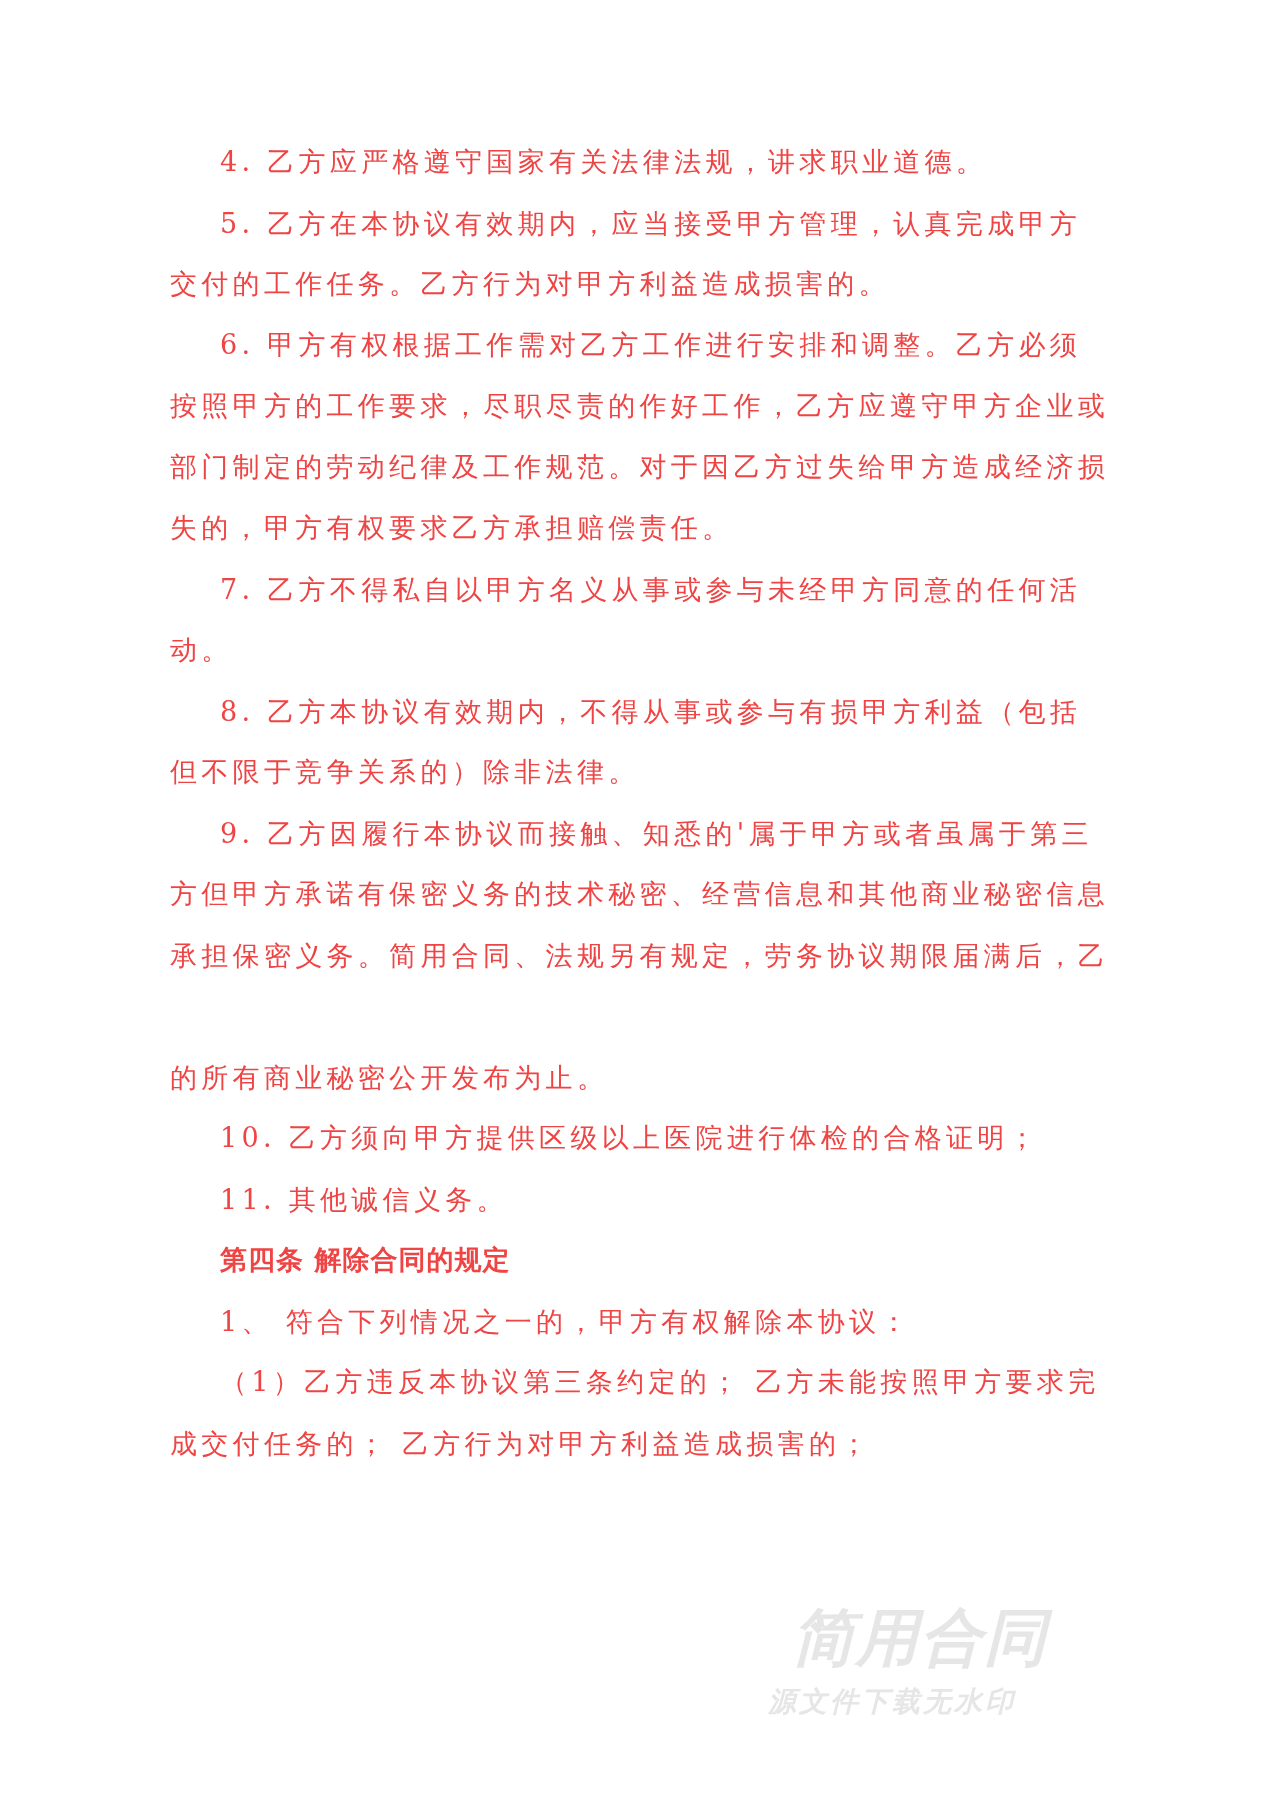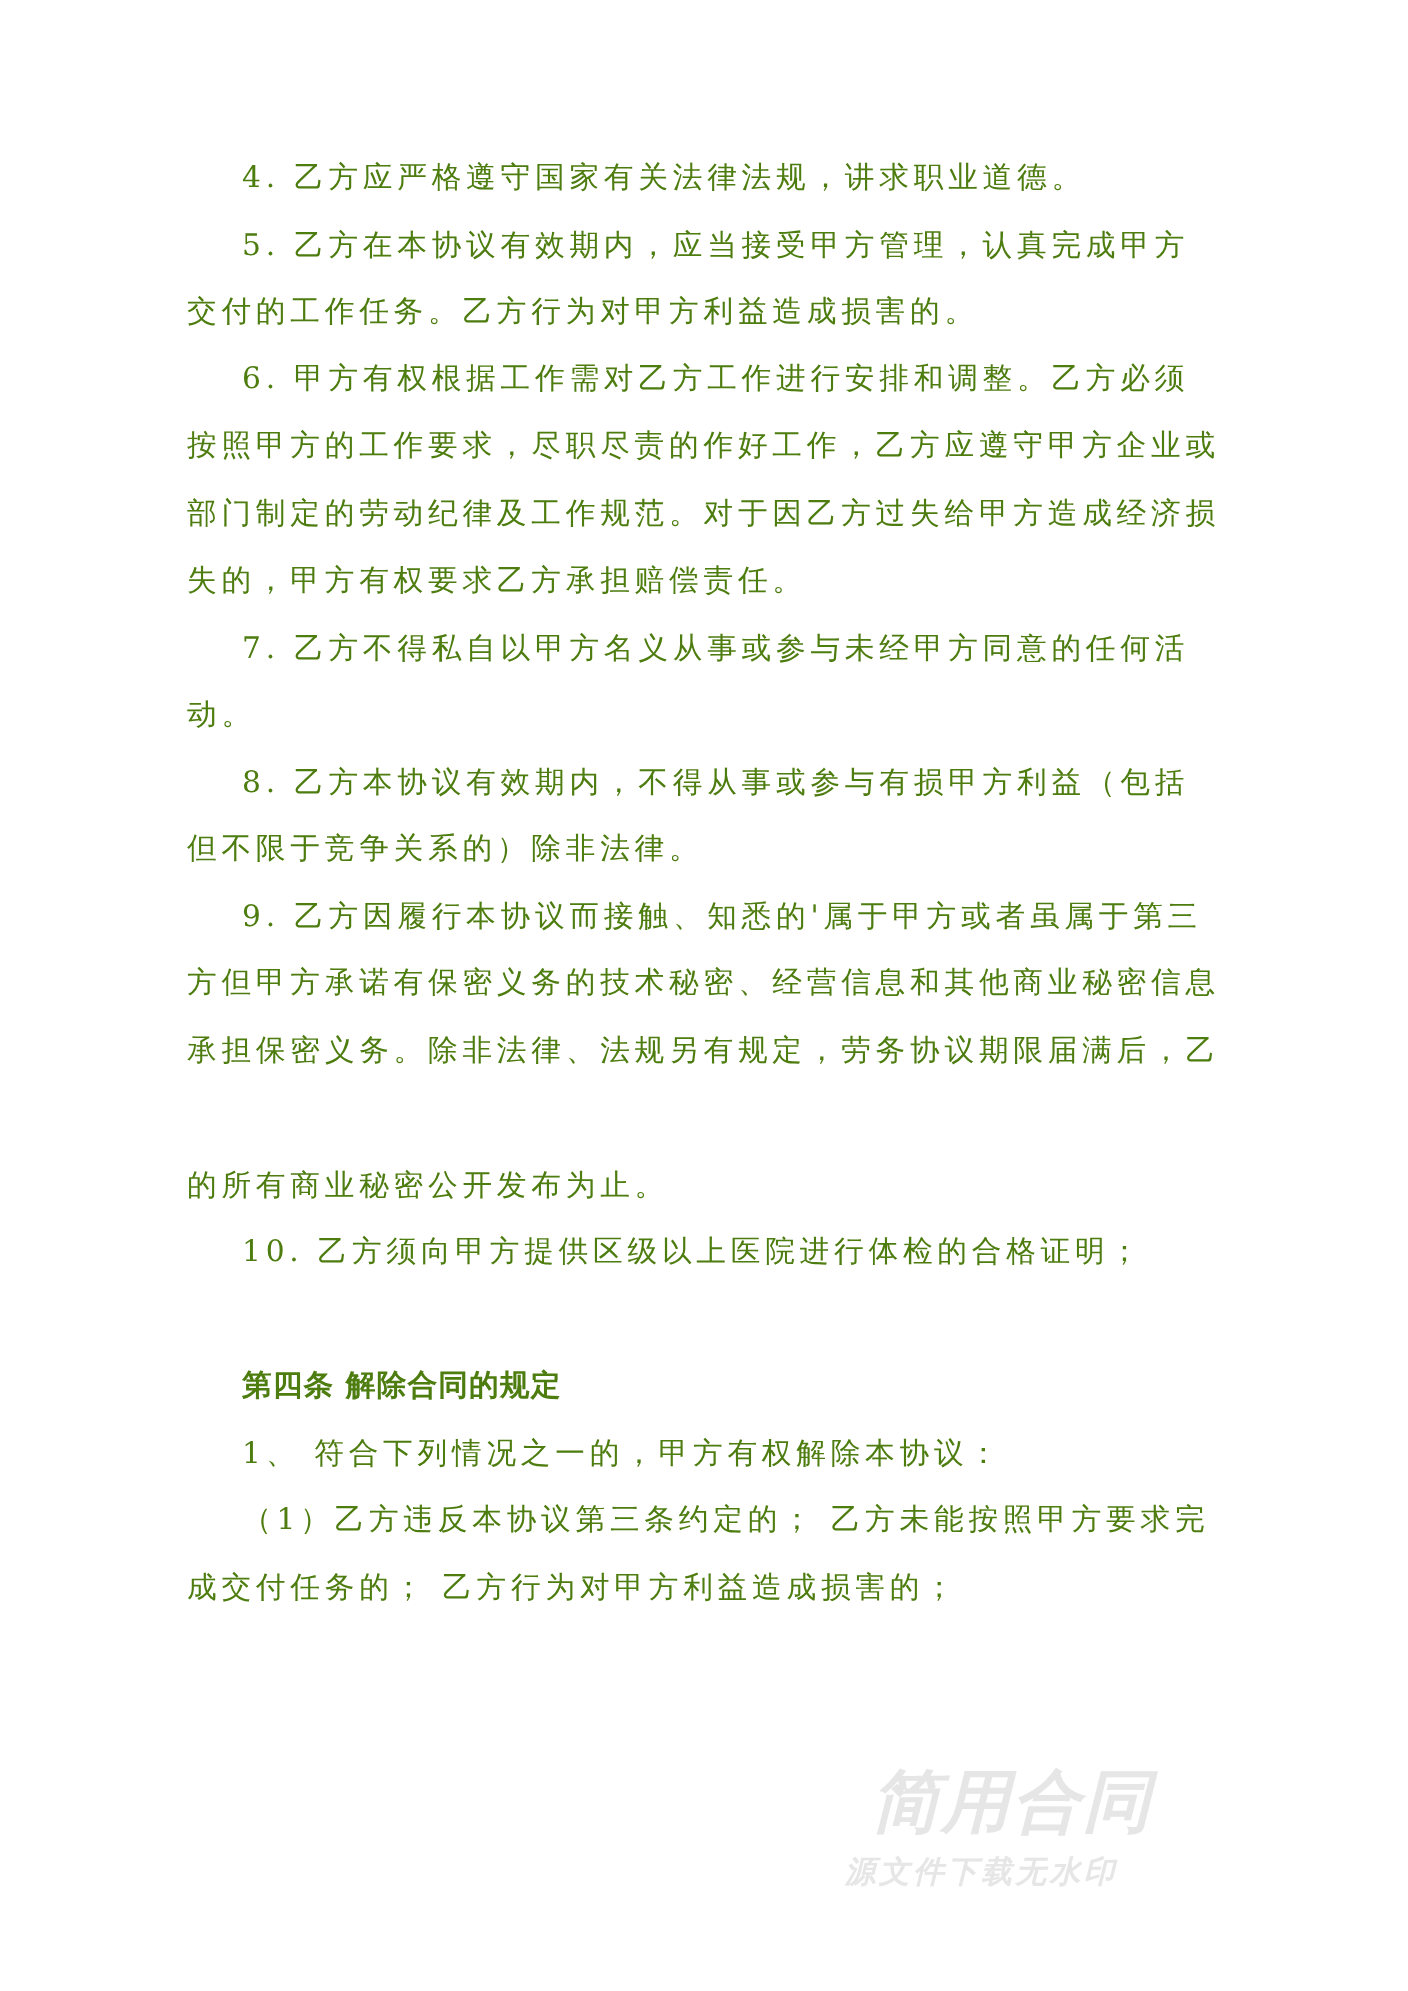--- a/index.html
+++ b/index.html
@@ -24,21 +24,21 @@
       background: #ffffff;
     }
     .line {
       position: absolute;
       left: 170px;
       width: 780px;
       font-size: 27px;
       line-height: 36px;
       letter-spacing: 4.3px;
       white-space: nowrap;
-      color: #4d7c0f;
+      color: #ef4444;
     }
     .line.indent {
       left: 220px;
       width: 730px;
     }
     .line.heading {
       font-family: "DejaVu Sans", "Liberation Sans", sans-serif;
       font-weight: bold;
       letter-spacing: 1px;
       left: 220px;
@@ -81,23 +81,24 @@
   <div class="line indent" style="top:327px">6. 甲方有权根据工作需对乙方工作进行安排和调整。乙方必须</div>
   <div class="line" style="top:388px">按照甲方的工作要求，尽职尽责的作好工作，乙方应遵守甲方企业或</div>
   <div class="line" style="top:449px">部门制定的劳动纪律及工作规范。对于因乙方过失给甲方造成经济损</div>
   <div class="line" style="top:510px">失的，甲方有权要求乙方承担赔偿责任。</div>
   <div class="line indent" style="top:572px">7. 乙方不得私自以甲方名义从事或参与未经甲方同意的任何活</div>
   <div class="line" style="top:632px">动。</div>
   <div class="line indent" style="top:694px">8. 乙方本协议有效期内，不得从事或参与有损甲方利益（包括</div>
   <div class="line" style="top:754px">但不限于竞争关系的）除非法律。</div>
   <div class="line indent" style="top:816px">9. 乙方因履行本协议而接触、知悉的'属于甲方或者虽属于第三</div>
   <div class="line" style="top:876px">方但甲方承诺有保密义务的技术秘密、经营信息和其他商业秘密信息</div>
-  <div class="line" style="top:938px">承担保密义务。除非法律、法规另有规定，劳务协议期限届满后，乙</div>
+  <div class="line" style="top:938px">承担保密义务。简用合同、法规另有规定，劳务协议期限届满后，乙</div>
   <div class="line" style="top:1060px">的所有商业秘密公开发布为止。</div>
   <div class="line indent" style="top:1120px">10. 乙方须向甲方提供区级以上医院进行体检的合格证明；</div>
+  <div class="line indent" style="top:1182px">11. 其他诚信义务。</div>
 
   <div class="line heading" style="top:1242px">第四条 解除合同的规定</div>
 
   <div class="line indent" style="top:1304px">1、 符合下列情况之一的，甲方有权解除本协议：</div>
   <div class="line indent" style="top:1364px">（1）乙方违反本协议第三条约定的； 乙方未能按照甲方要求完</div>
   <div class="line" style="top:1426px">成交付任务的； 乙方行为对甲方利益造成损害的；</div>
 
   <div class="watermark">
     <span class="wm-main">简用合同</span>
     <span class="wm-sub">源文件下载无水印</span>

